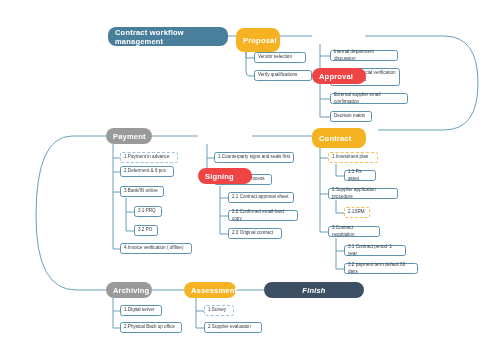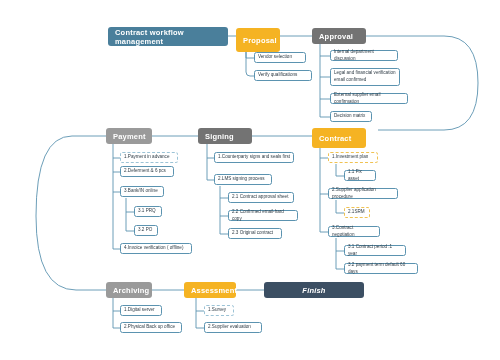--- a/index.html
+++ b/index.html
@@ -22,34 +22,35 @@
     width: 500px;
     height: 360px;
     pointer-events: none;
   }
   
   .stage {
     position: absolute;
     box-sizing: border-box;
     display: flex;
     align-items: center;
-    border-radius: 3px;
+    border-radius: 8px;
     font-size: 7.5px;
     font-weight: bold;
     letter-spacing: 0.2px;
     color: #ffffff;
     padding: 0 7px;
     z-index: 3;
   }
   .stage.root {
     background: #4a7f9b;
     justify-content: flex-start;
   }
   .stage.blue {
-    background: #737373;
+    background: #ef4444;
+    margin-top: 40px;
   }
   .stage.yellow {
     background: #f5b323;
     color: #ffffff;
   }
   .stage.gray {
     background: #9a9a9a;
   }
   .stage.finish {
     background: #3c4f63;

